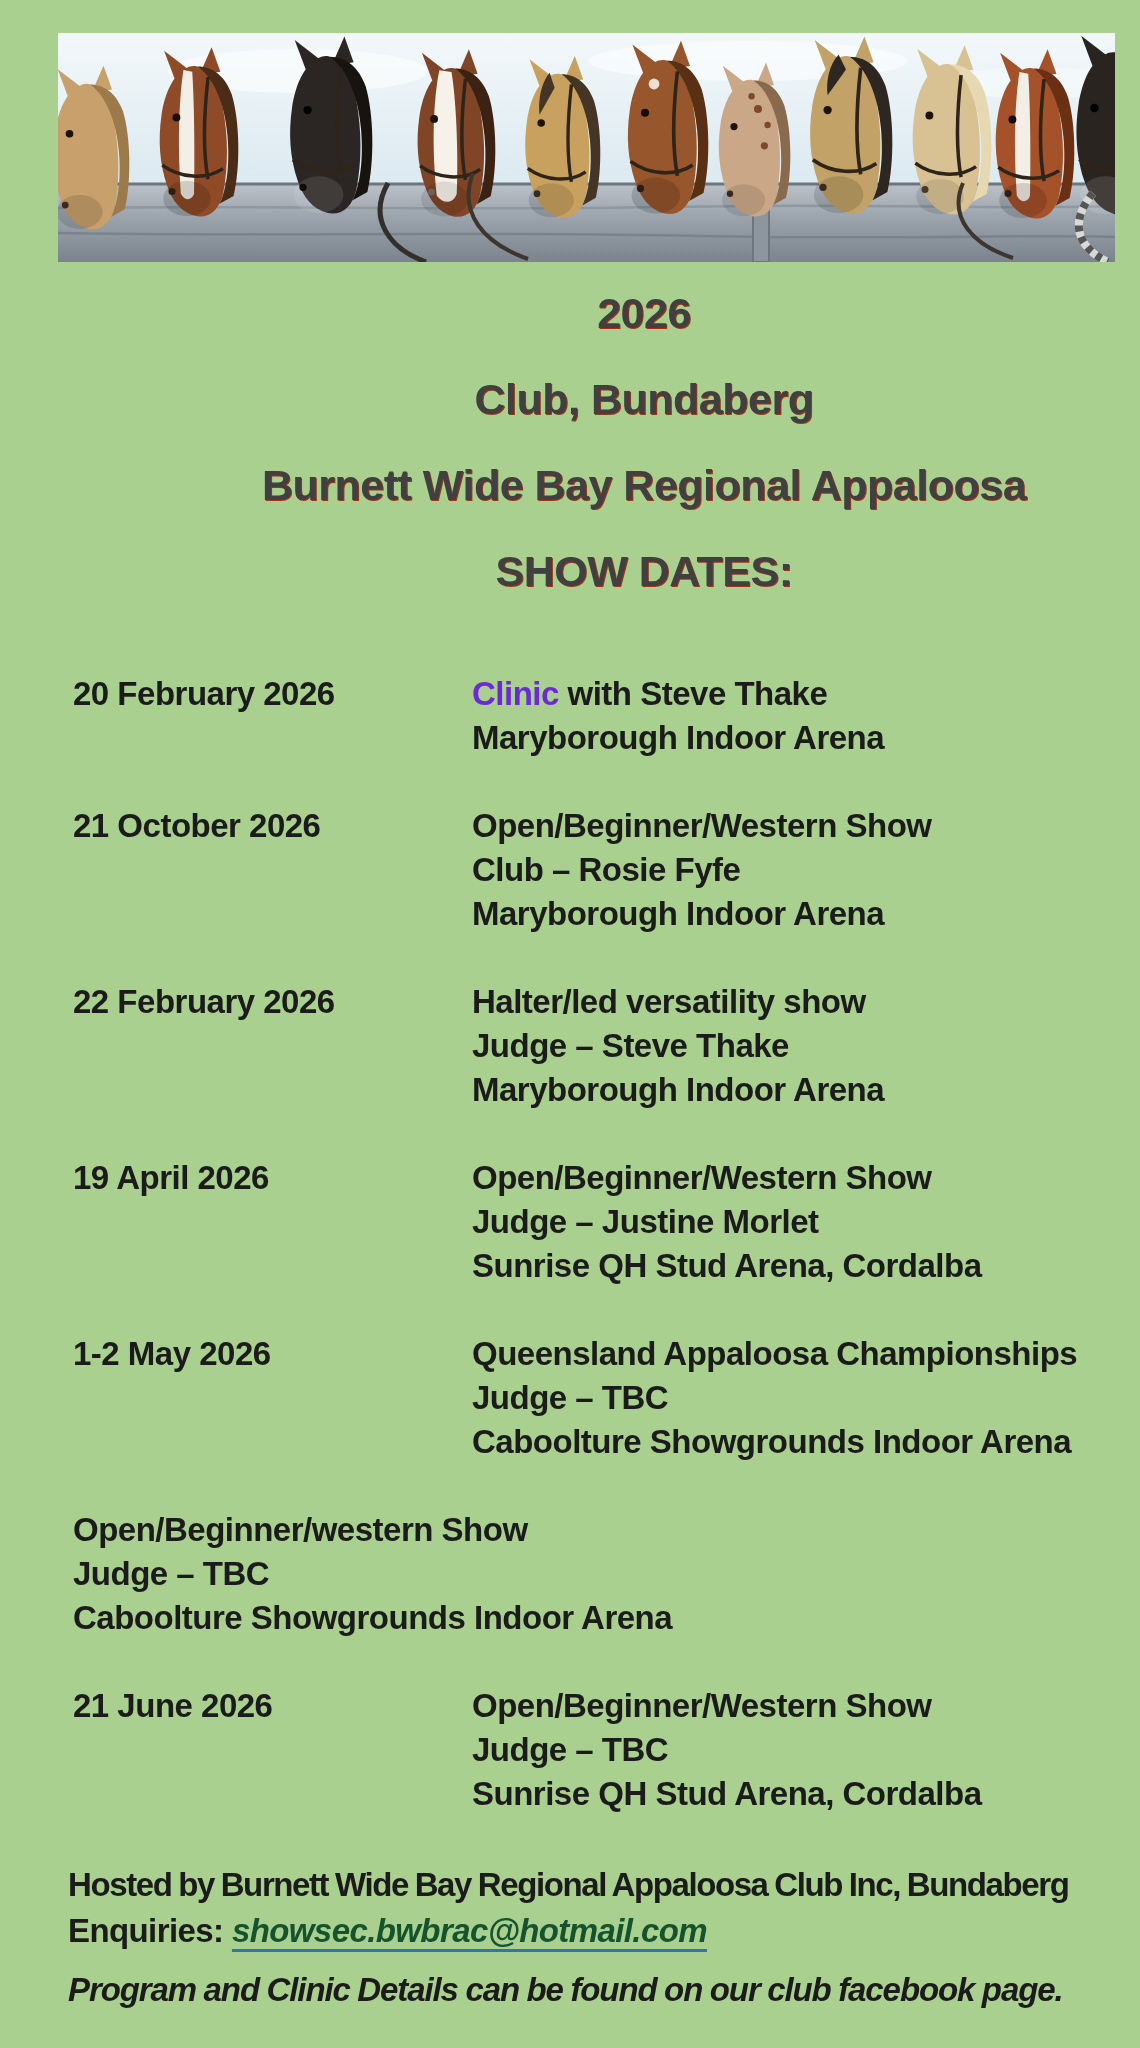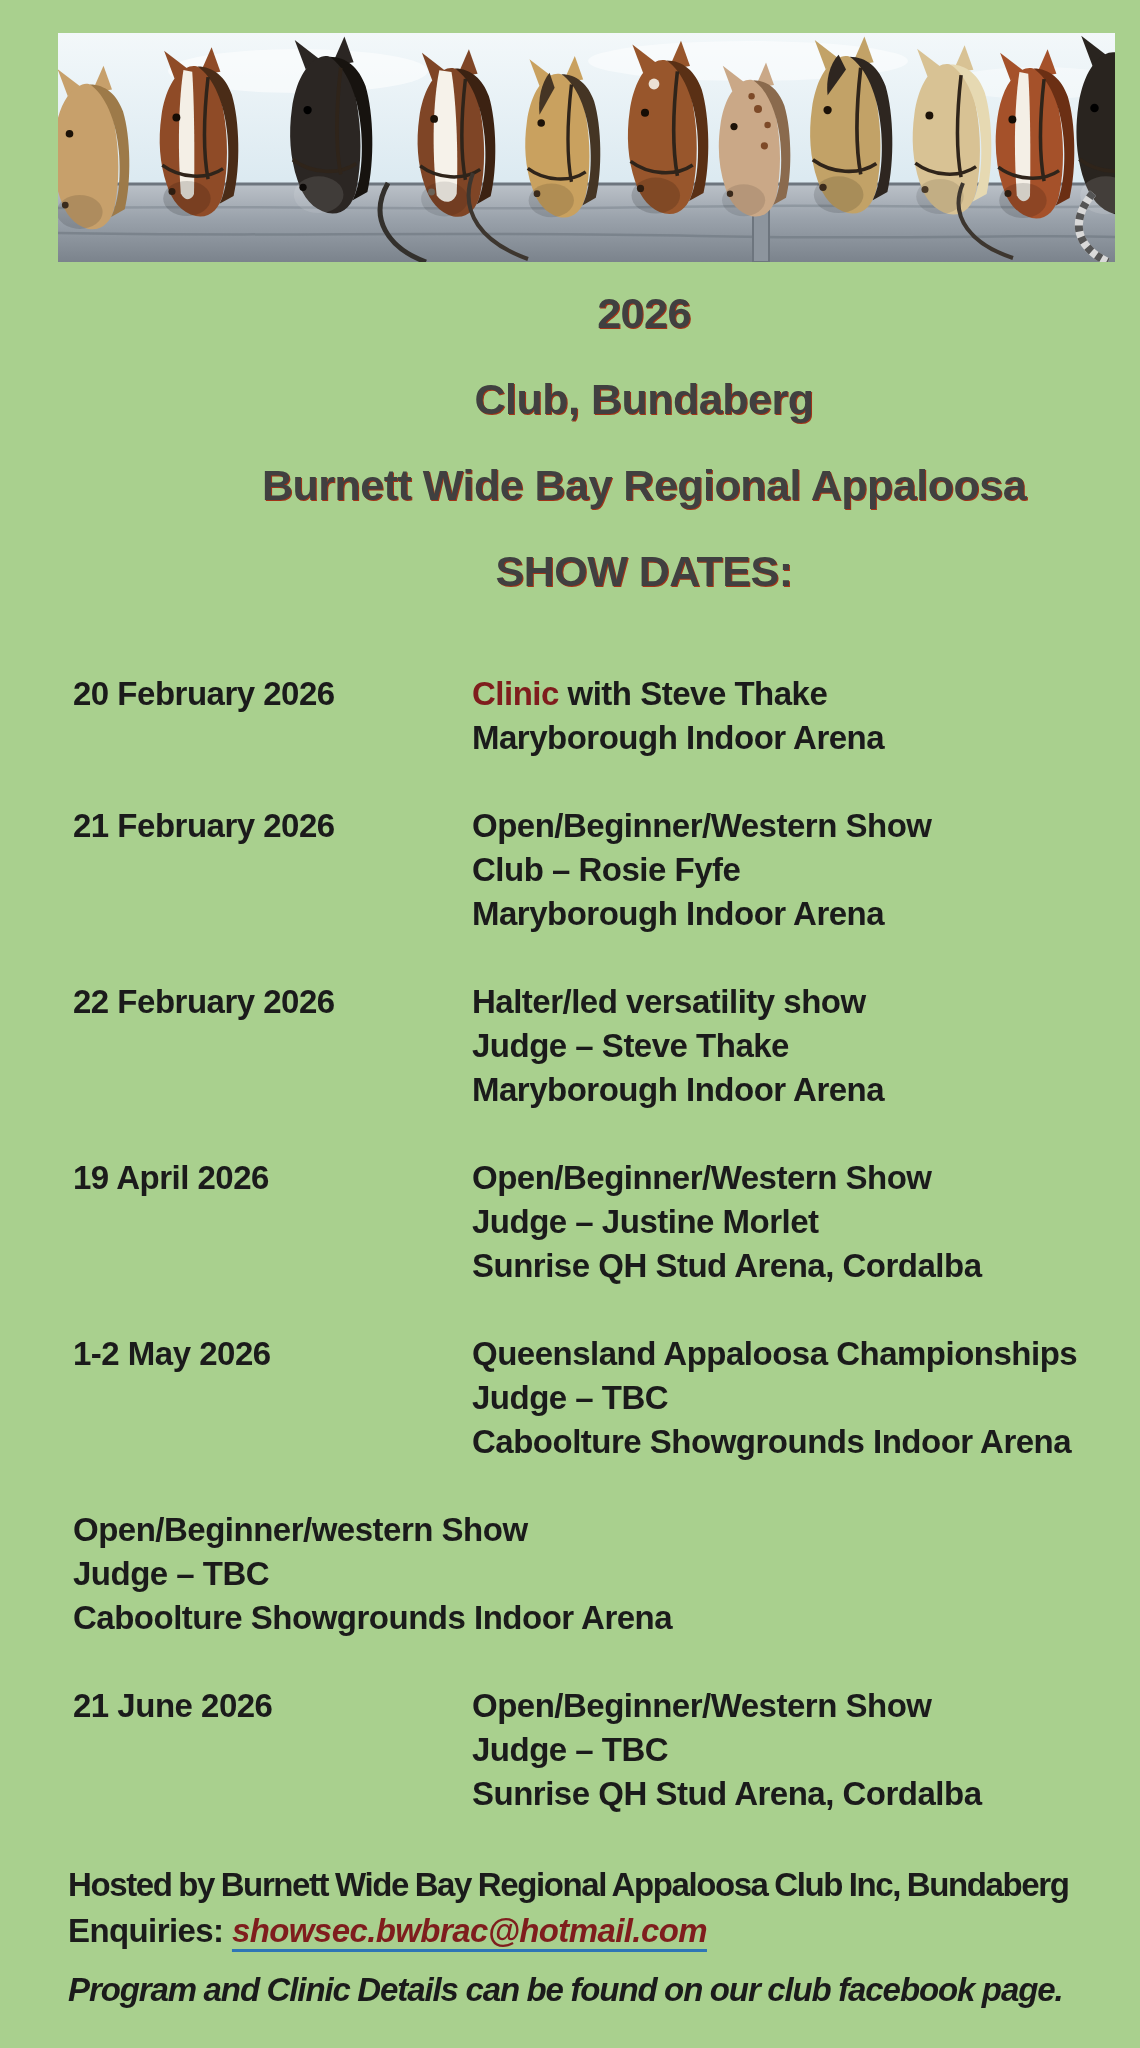--- a/index.html
+++ b/index.html
@@ -24,29 +24,29 @@
     white-space:nowrap;
   }
   .events{
     position:absolute;left:73px;top:672px;width:1030px;
     font-size:33px;line-height:44px;letter-spacing:-0.5px;
   }
   .event-row{display:flex;margin-bottom:44px;}
   .event-row:last-child{margin-bottom:14px;}
   .event-date{width:399px;flex:none;}
   .event-details{flex:1;}
-  .red{color:#7f1d1d;}
+  .red{color:#6d28d9;}
   .footer{
     position:absolute;left:68px;top:1862px;width:1050px;
     font-size:33px;line-height:46px;
   }
   .tight{letter-spacing:-1.4px;word-spacing:-1px;white-space:nowrap;}
   .enquiries{letter-spacing:-0.6px;}
   .email-link{
-    color:#7f1d1d;font-style:italic;
+    color:#14532d;font-style:italic;
     text-decoration:underline;
     text-decoration-thickness:3px;
     text-underline-offset:7px;
     text-decoration-color:#2e75b6;
   }
   .program-note{
     font-style:italic;margin-top:13px;
     letter-spacing:-1.1px;word-spacing:-0.5px;white-space:nowrap;
   }
 </style>
@@ -239,21 +239,21 @@
 
   <div class="event-row">
     <div class="event-date">20 February 2026</div>
     <div class="event-details">
       <div><span class="red">Clinic</span><span> with Steve Thake</span></div>
       <div>Maryborough Indoor Arena</div>
     </div>
   </div>
 
   <div class="event-row">
-    <div class="event-date">21 February 2026</div>
+    <div class="event-date">21 October 2026</div>
     <div class="event-details">
       <div>Open/Beginner/Western Show</div>
       <div>Club – Rosie Fyfe</div>
       <div>Maryborough Indoor Arena</div>
     </div>
   </div>
 
   <div class="event-row">
     <div class="event-date">22 February 2026</div>
     <div class="event-details">

